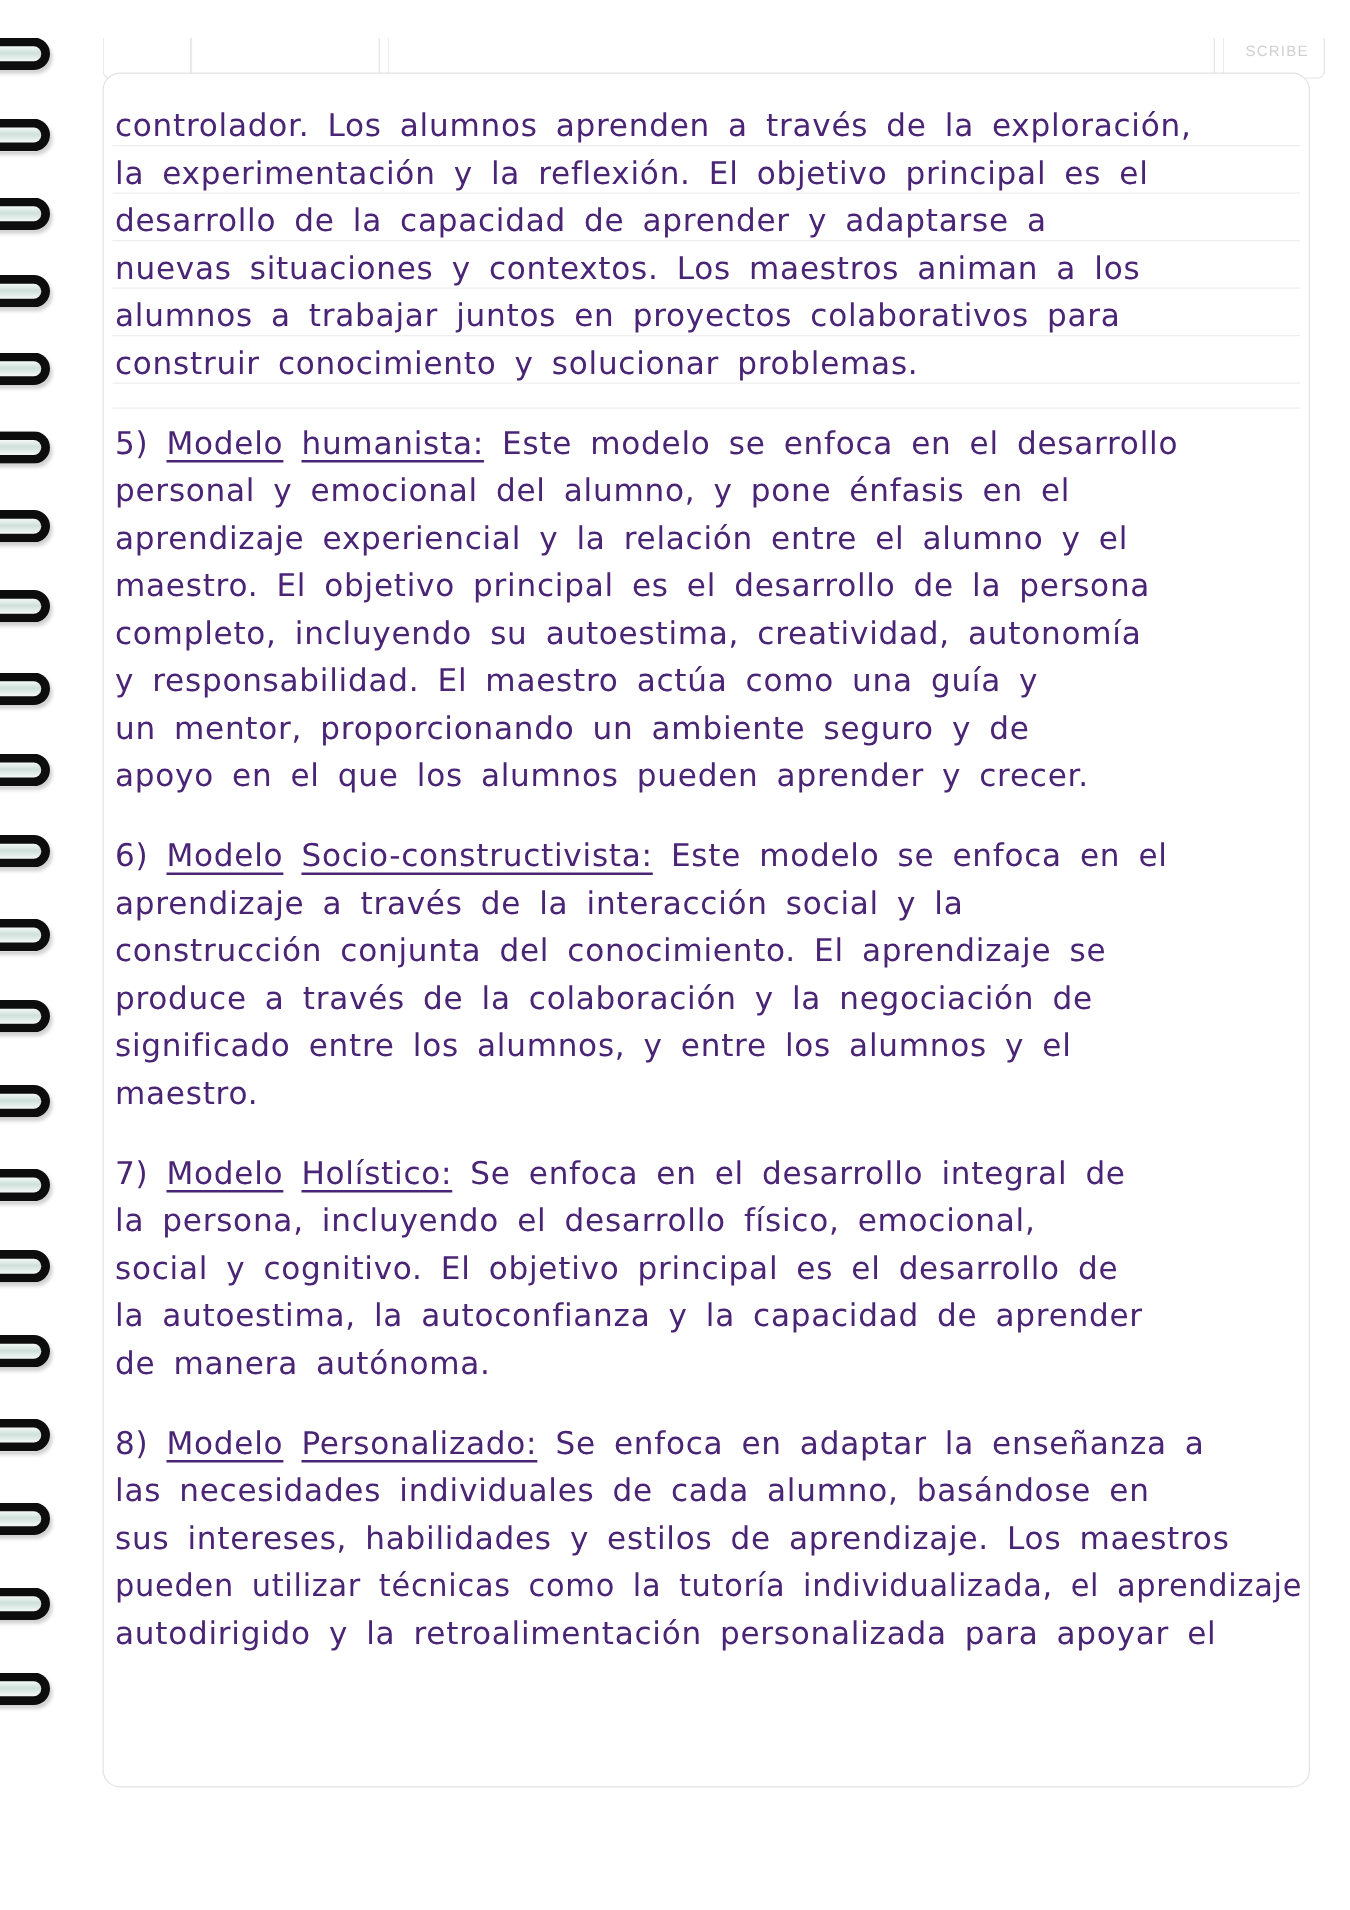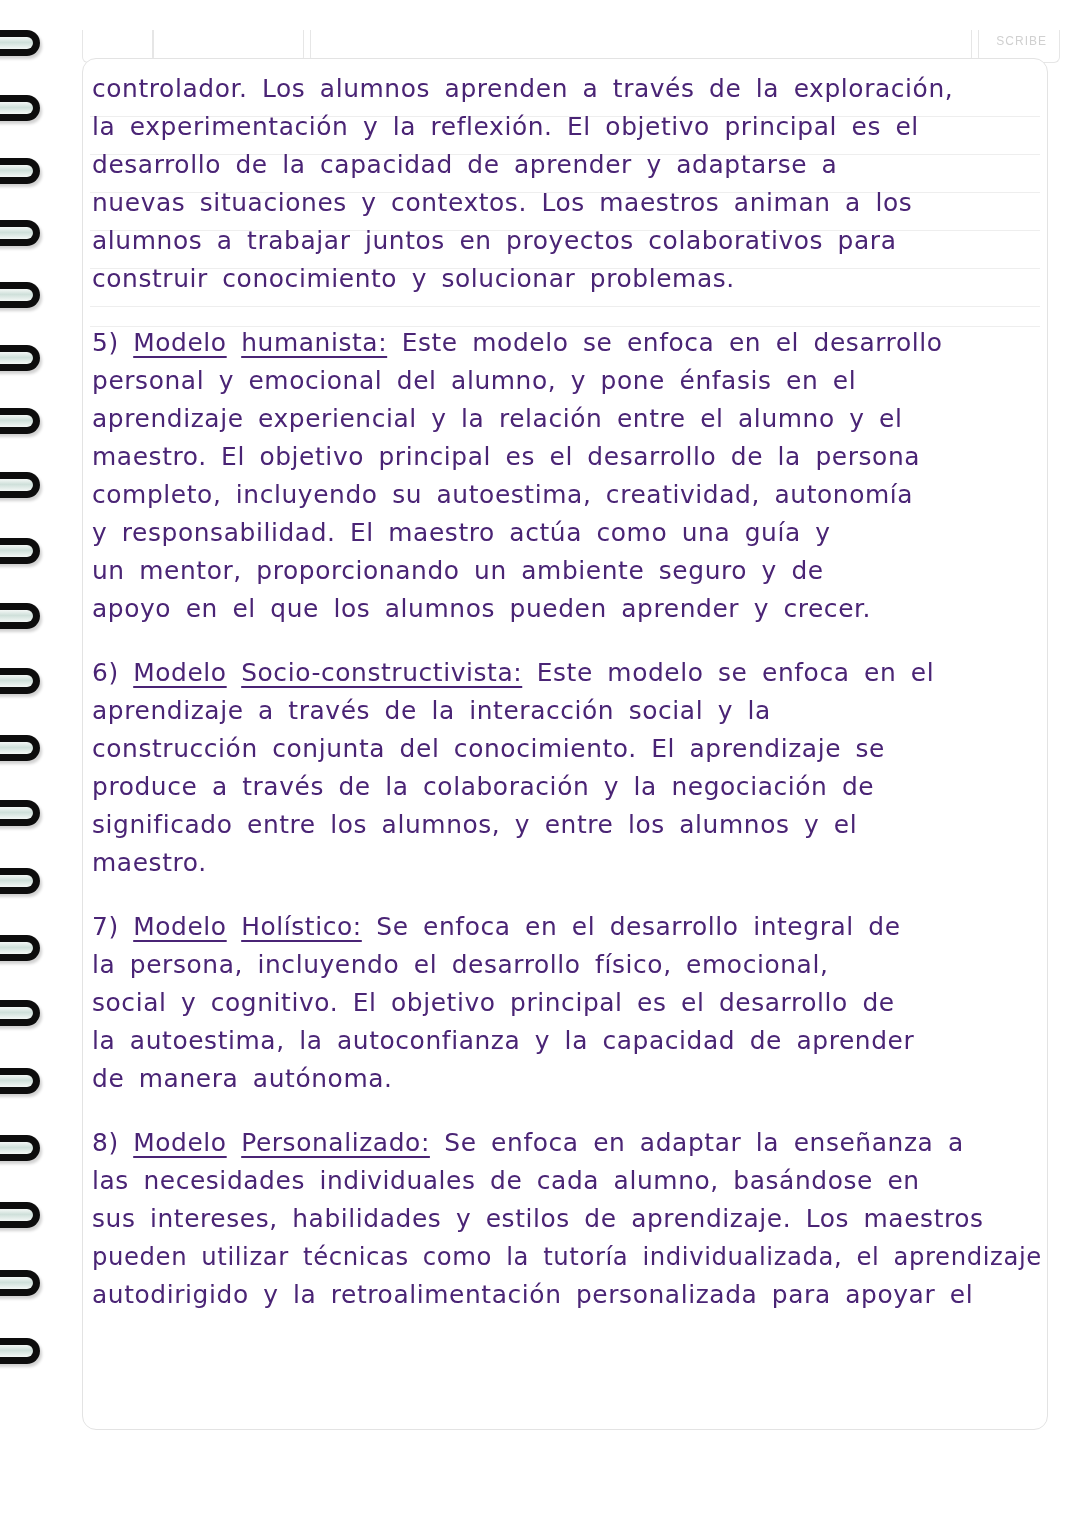--- a/index.html
+++ b/index.html
@@ -30,21 +30,21 @@
   .faint-label {
     position: absolute; right: 12px; top: 4px;
     font-family: "Liberation Sans", sans-serif; font-size: 12px;
     color: #d0d0d0; letter-spacing: 1px;
   }
   .rule {
     position: absolute; left: 90px; width: 950px; height: 1px;
     background: #eeeeee;
   }
   .content {
-    position: absolute; left: 92px; top: 70px; width: 955px;
+    position: absolute; left: 92px; top: 82px; width: 955px;
     font-family: "DejaVu Sans", sans-serif;
     color: #4a2475;
     font-size: 25px;
     letter-spacing: 0.6px;
     word-spacing: 6px;
   }
   .line {
     height: 38px; line-height: 38px; white-space: nowrap; overflow: visible;
     transform-origin: left center;
   }

